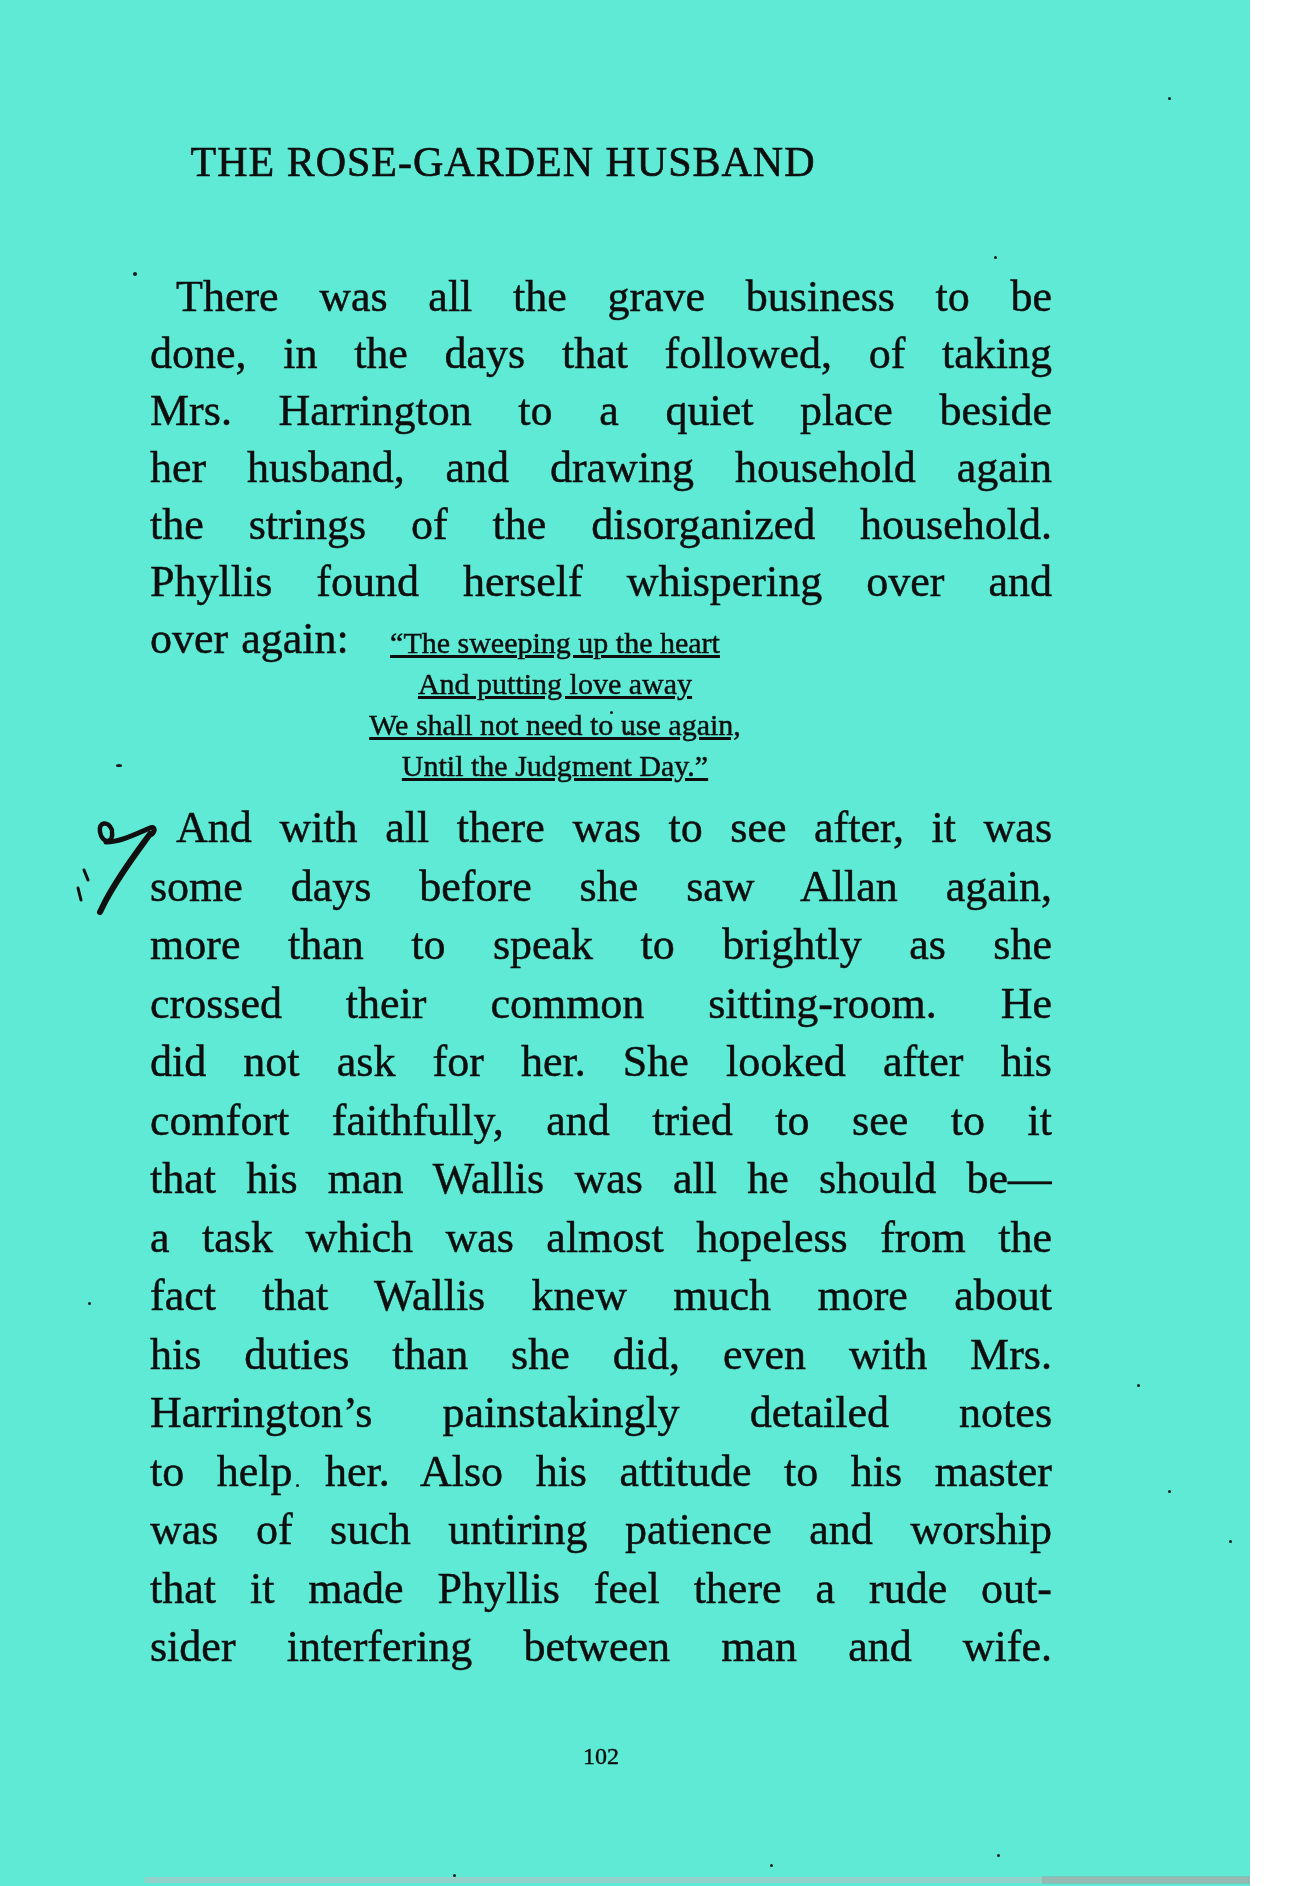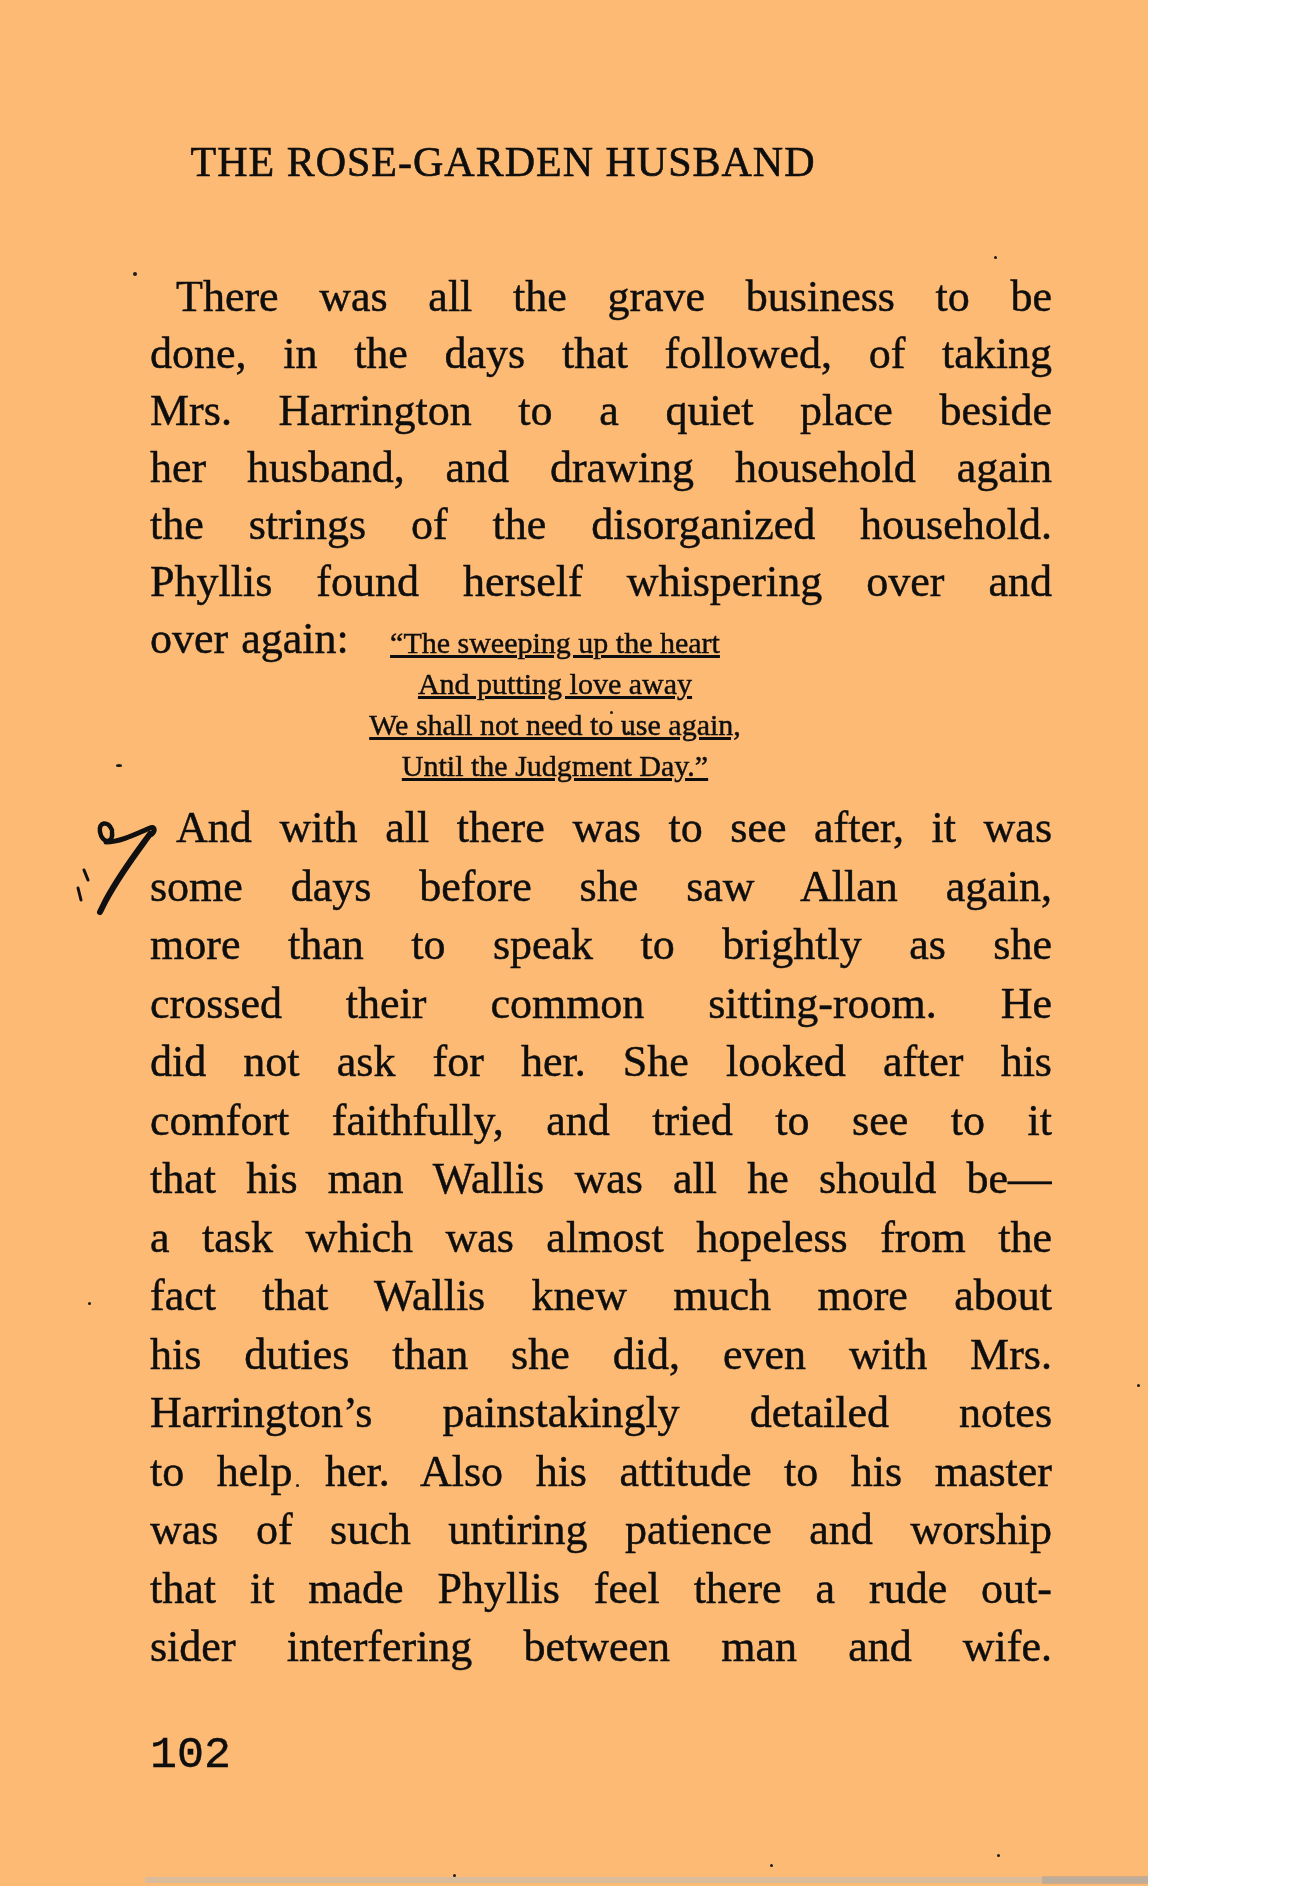--- a/index.html
+++ b/index.html
@@ -1,19 +1,19 @@
 <!DOCTYPE html>
 <html><head>
 <meta charset="utf-8">
 <style>
   html,body{margin:0;padding:0;background:#ffffff;}
   .page{
     position:relative;
-    width:1148px;height:1886px;
-    background:#fdba74;
+    width:1250px;height:1886px;
+    background:#5eead4;
     overflow:hidden;
     font-family:"Liberation Serif","DejaVu Serif",serif;
     color:#0e0e0e;
   }
   
   .running-head{
     position:absolute;left:53px;top:136px;width:900px;
     font-size:42px;line-height:52px;text-align:center;
     letter-spacing:1px;
     -webkit-text-stroke:0.6px #0e0e0e;
@@ -38,21 +38,21 @@
   
   .verse{
     position:absolute;left:150px;top:622px;width:810px;
     font-size:30px;text-align:center;text-decoration:underline;
     -webkit-text-stroke:0.45px #0e0e0e;
   }
   .verse .vline{line-height:41px;height:41px;}
   
   .page-number{
     position:absolute;left:150px;top:1734px;width:902px;
-    font-size:45px;line-height:44px;font-family:Liberation Mono, monospace;
+    font-size:24px;line-height:44px;text-align:center;
     -webkit-text-stroke:0.4px #0e0e0e;
   }
   
   .artifact{position:absolute;pointer-events:none;}
   .speck{position:absolute;background:#1c1c1c;border-radius:50%;}
   .bottom-band{position:absolute;left:145px;top:1877px;width:1153px;height:6px;background:#bdbdbd;opacity:.55;}
   .bottom-band-dark{position:absolute;left:1042px;top:1876px;width:256px;height:8px;background:#9c9c9c;opacity:.45;}
 </style>
 </head>
 <body>

